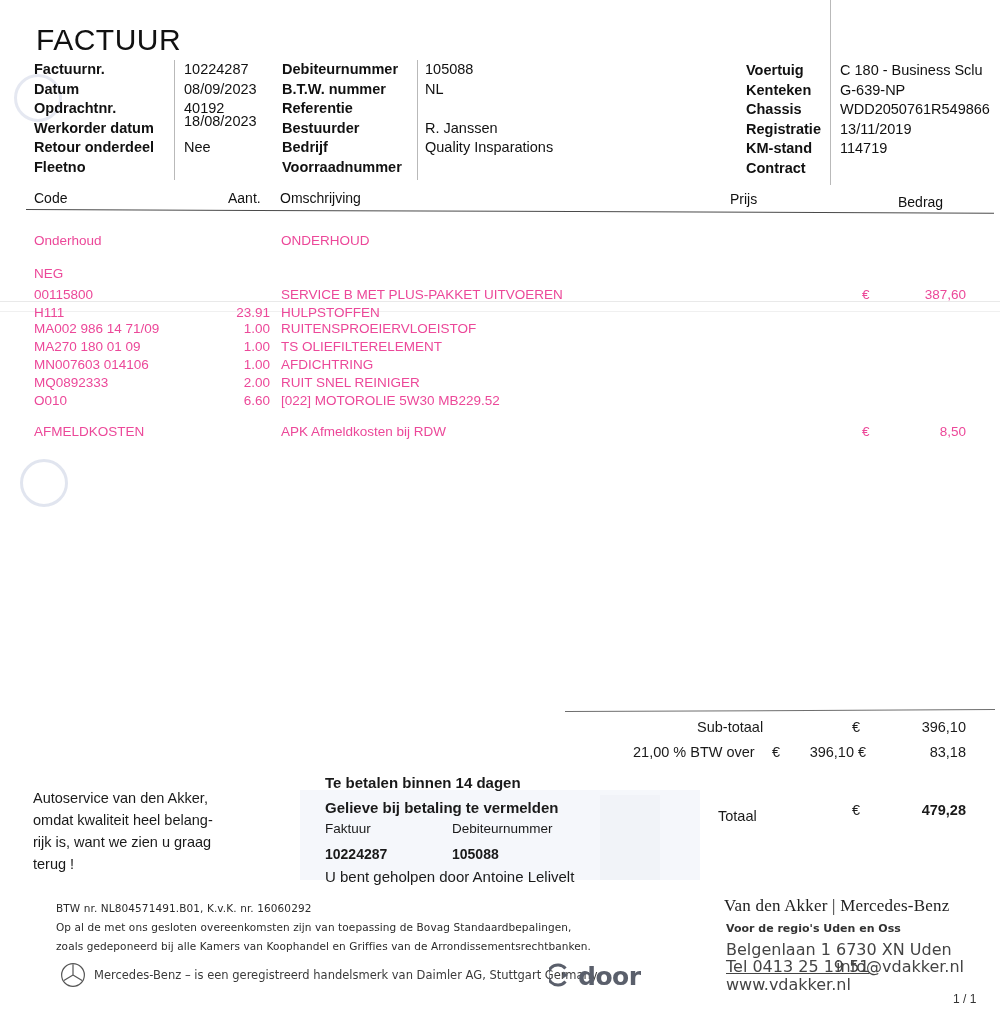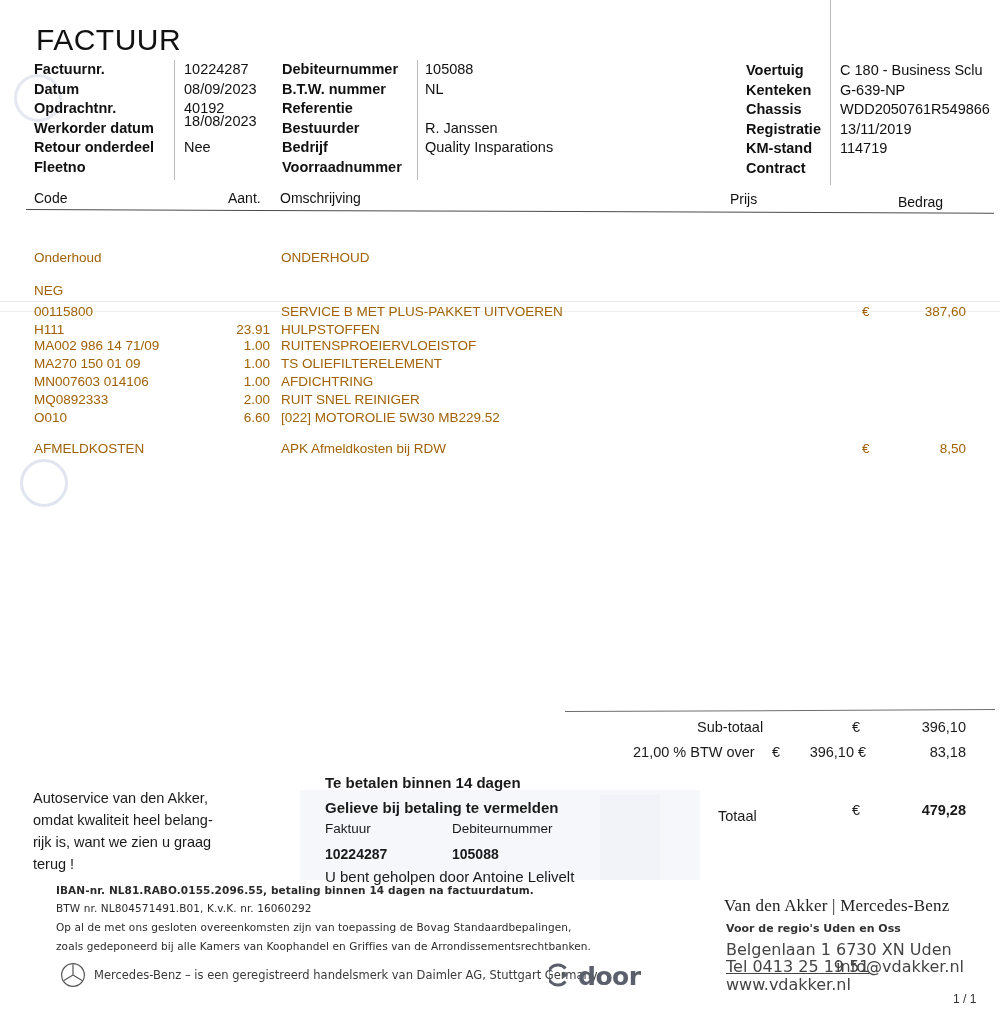--- a/index.html
+++ b/index.html
@@ -57,21 +57,21 @@
   .vrule { position: absolute; width: 1px; background: #b9b9b9; }
 
   
   .col-head { font-size: 14px; font-weight: 400; color: #111; }
   .rule {
     position: absolute;
     height: 1px;
     background: #4a4a4a;
   }
   .rule.thin { background: #6e6e6e; height: 1px; }
-  .cell { font-size: 13.5px; color: #a16207; margin-top: 17px; }
+  .cell { font-size: 13.5px; color: #ec4899; }
   .cell.num { text-align: right; }
 
   
   .tot-label { font-size: 14.5px; }
   .tot-val { font-size: 14.5px; text-align: right; }
   .tot-bold { font-weight: bold; }
 
   
   .pay-head { font-size: 15px; font-weight: bold; }
   .pay-sub  { font-size: 13.5px; }
@@ -189,21 +189,21 @@
       <div class="abs cell" style="left: 34px; top: 287px;">00115800</div>
       <div class="abs cell" style="left: 281px; top: 287px;">SERVICE B MET PLUS-PAKKET UITVOEREN</div>
       <div class="abs cell" style="left: 862px; top: 287px;">€</div>
       <div class="abs cell num" style="left: 898px; top: 287px; width: 68px;">387,60</div>
       <div class="abs cell" style="left: 34px; top: 305px;">H111</div>
       <div class="abs cell num" style="left: 208px; top: 305px; width: 62px;">23.91</div>
       <div class="abs cell" style="left: 281px; top: 305px;">HULPSTOFFEN</div>
       <div class="abs cell" style="left: 34px; top: 321px;">MA002 986 14 71/09</div>
       <div class="abs cell num" style="left: 208px; top: 321px; width: 62px;">1.00</div>
       <div class="abs cell" style="left: 281px; top: 321px;">RUITENSPROEIERVLOEISTOF</div>
-      <div class="abs cell" style="left: 34px; top: 339px;">MA270 150 01 09</div>
+      <div class="abs cell" style="left: 34px; top: 339px;">MA270 180 01 09</div>
       <div class="abs cell num" style="left: 208px; top: 339px; width: 62px;">1.00</div>
       <div class="abs cell" style="left: 281px; top: 339px;">TS OLIEFILTERELEMENT</div>
       <div class="abs cell" style="left: 34px; top: 357px;">MN007603 014106</div>
       <div class="abs cell num" style="left: 208px; top: 357px; width: 62px;">1.00</div>
       <div class="abs cell" style="left: 281px; top: 357px;">AFDICHTRING</div>
       <div class="abs cell" style="left: 34px; top: 375px;">MQ0892333</div>
       <div class="abs cell num" style="left: 208px; top: 375px; width: 62px;">2.00</div>
       <div class="abs cell" style="left: 281px; top: 375px;">RUIT SNEL REINIGER</div>
       <div class="abs cell" style="left: 34px; top: 393px;">O010</div>
       <div class="abs cell num" style="left: 208px; top: 393px; width: 62px;">6.60</div>
@@ -238,21 +238,20 @@
   </div>
 
   <div class="abs pay-head" style="left:325px; top:774px;">Te betalen binnen 14 dagen</div>
   <div class="abs pay-head" style="left:325px; top:799px;">Gelieve bij betaling te vermelden</div>
   <div class="abs pay-sub" style="left:325px; top:821px;">Faktuur</div>
   <div class="abs pay-sub" style="left:452px; top:821px;">Debiteurnummer</div>
   <div class="abs pay-num" style="left:325px; top:846px;">10224287</div>
   <div class="abs pay-num" style="left:452px; top:846px;">105088</div>
   <div class="abs pay-foot" style="left:325px; top:868px;">U bent geholpen door Antoine Lelivelt</div>
 
-  <div class="abs legal b" style="left:56px; top:884px;">IBAN-nr. NL81.RABO.0155.2096.55, betaling binnen 14 dagen na factuurdatum.</div>
   <div class="abs legal" style="left:56px; top:902px;">BTW nr. NL804571491.B01, K.v.K. nr. 16060292</div>
   <div class="abs legal" style="left:56px; top:921px;">Op al de met ons gesloten overeenkomsten zijn van toepassing de Bovag Standaardbepalingen,</div>
   <div class="abs legal" style="left:56px; top:940px;">zoals gedeponeerd bij alle Kamers van Koophandel en Griffies van de Arrondissementsrechtbanken.</div>
 
   <div class="abs co-name" style="left:724px; top:896px;">Van den Akker | Mercedes-Benz</div>
   <div class="abs co-bold" style="left:726px; top:922px;">Voor de regio's Uden en Oss</div>
   <div class="abs co-line" style="left:726px; top:940px;">Belgenlaan 1</div>
   <div class="abs co-line" style="left:836px; top:940px;">6730 XN Uden</div>
   <div class="abs co-line" style="left:726px; top:957px;text-decoration:underline;">Tel 0413 25 19 51</div>
   <div class="abs co-line" style="left:836px; top:957px;">info@vdakker.nl</div>

